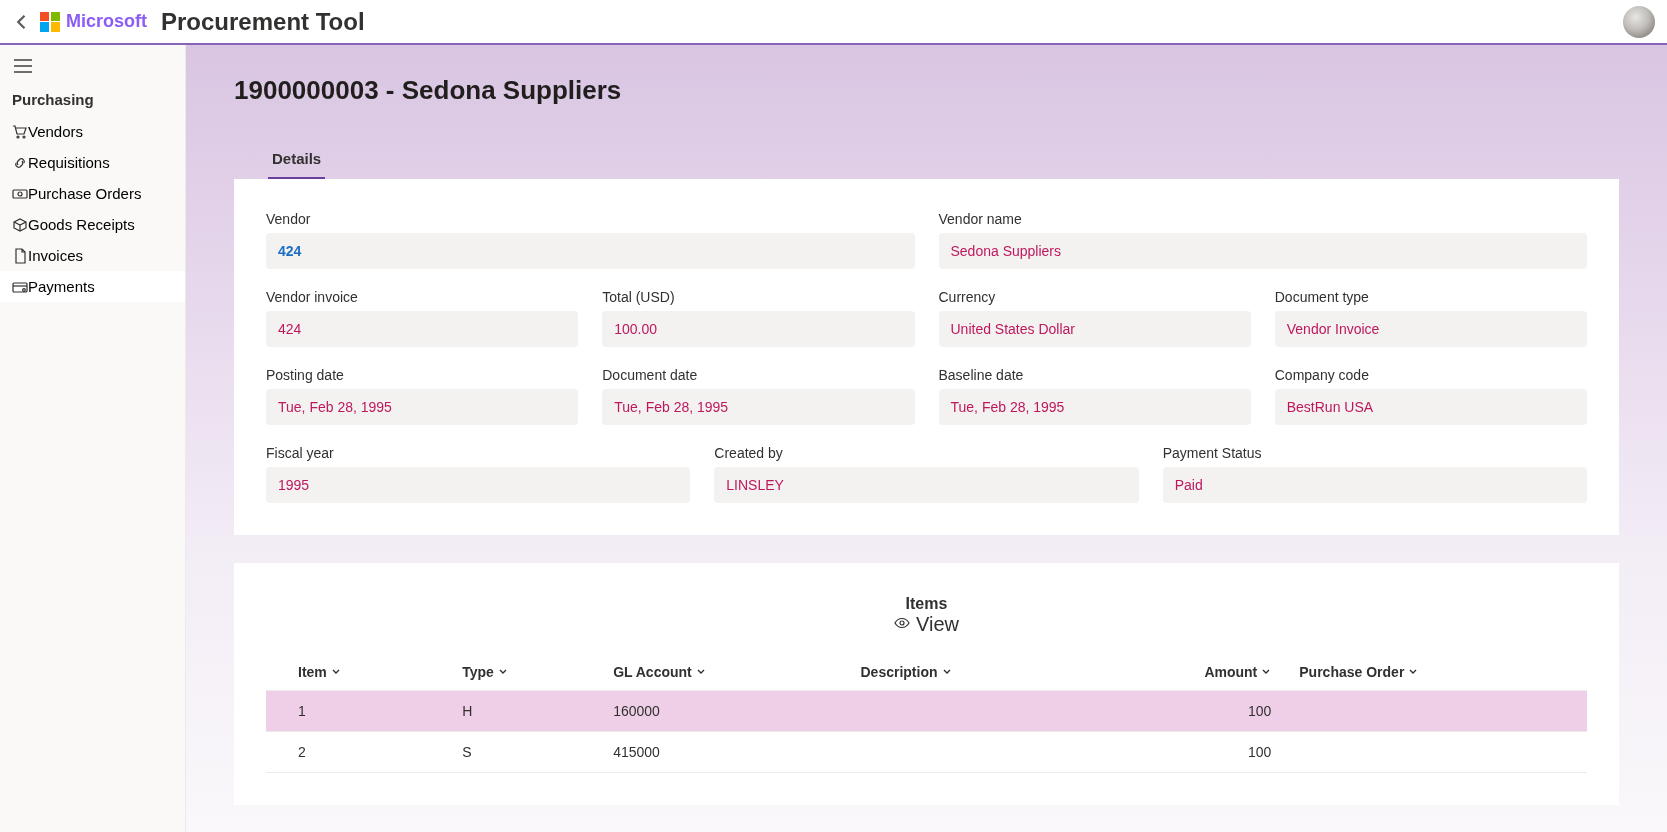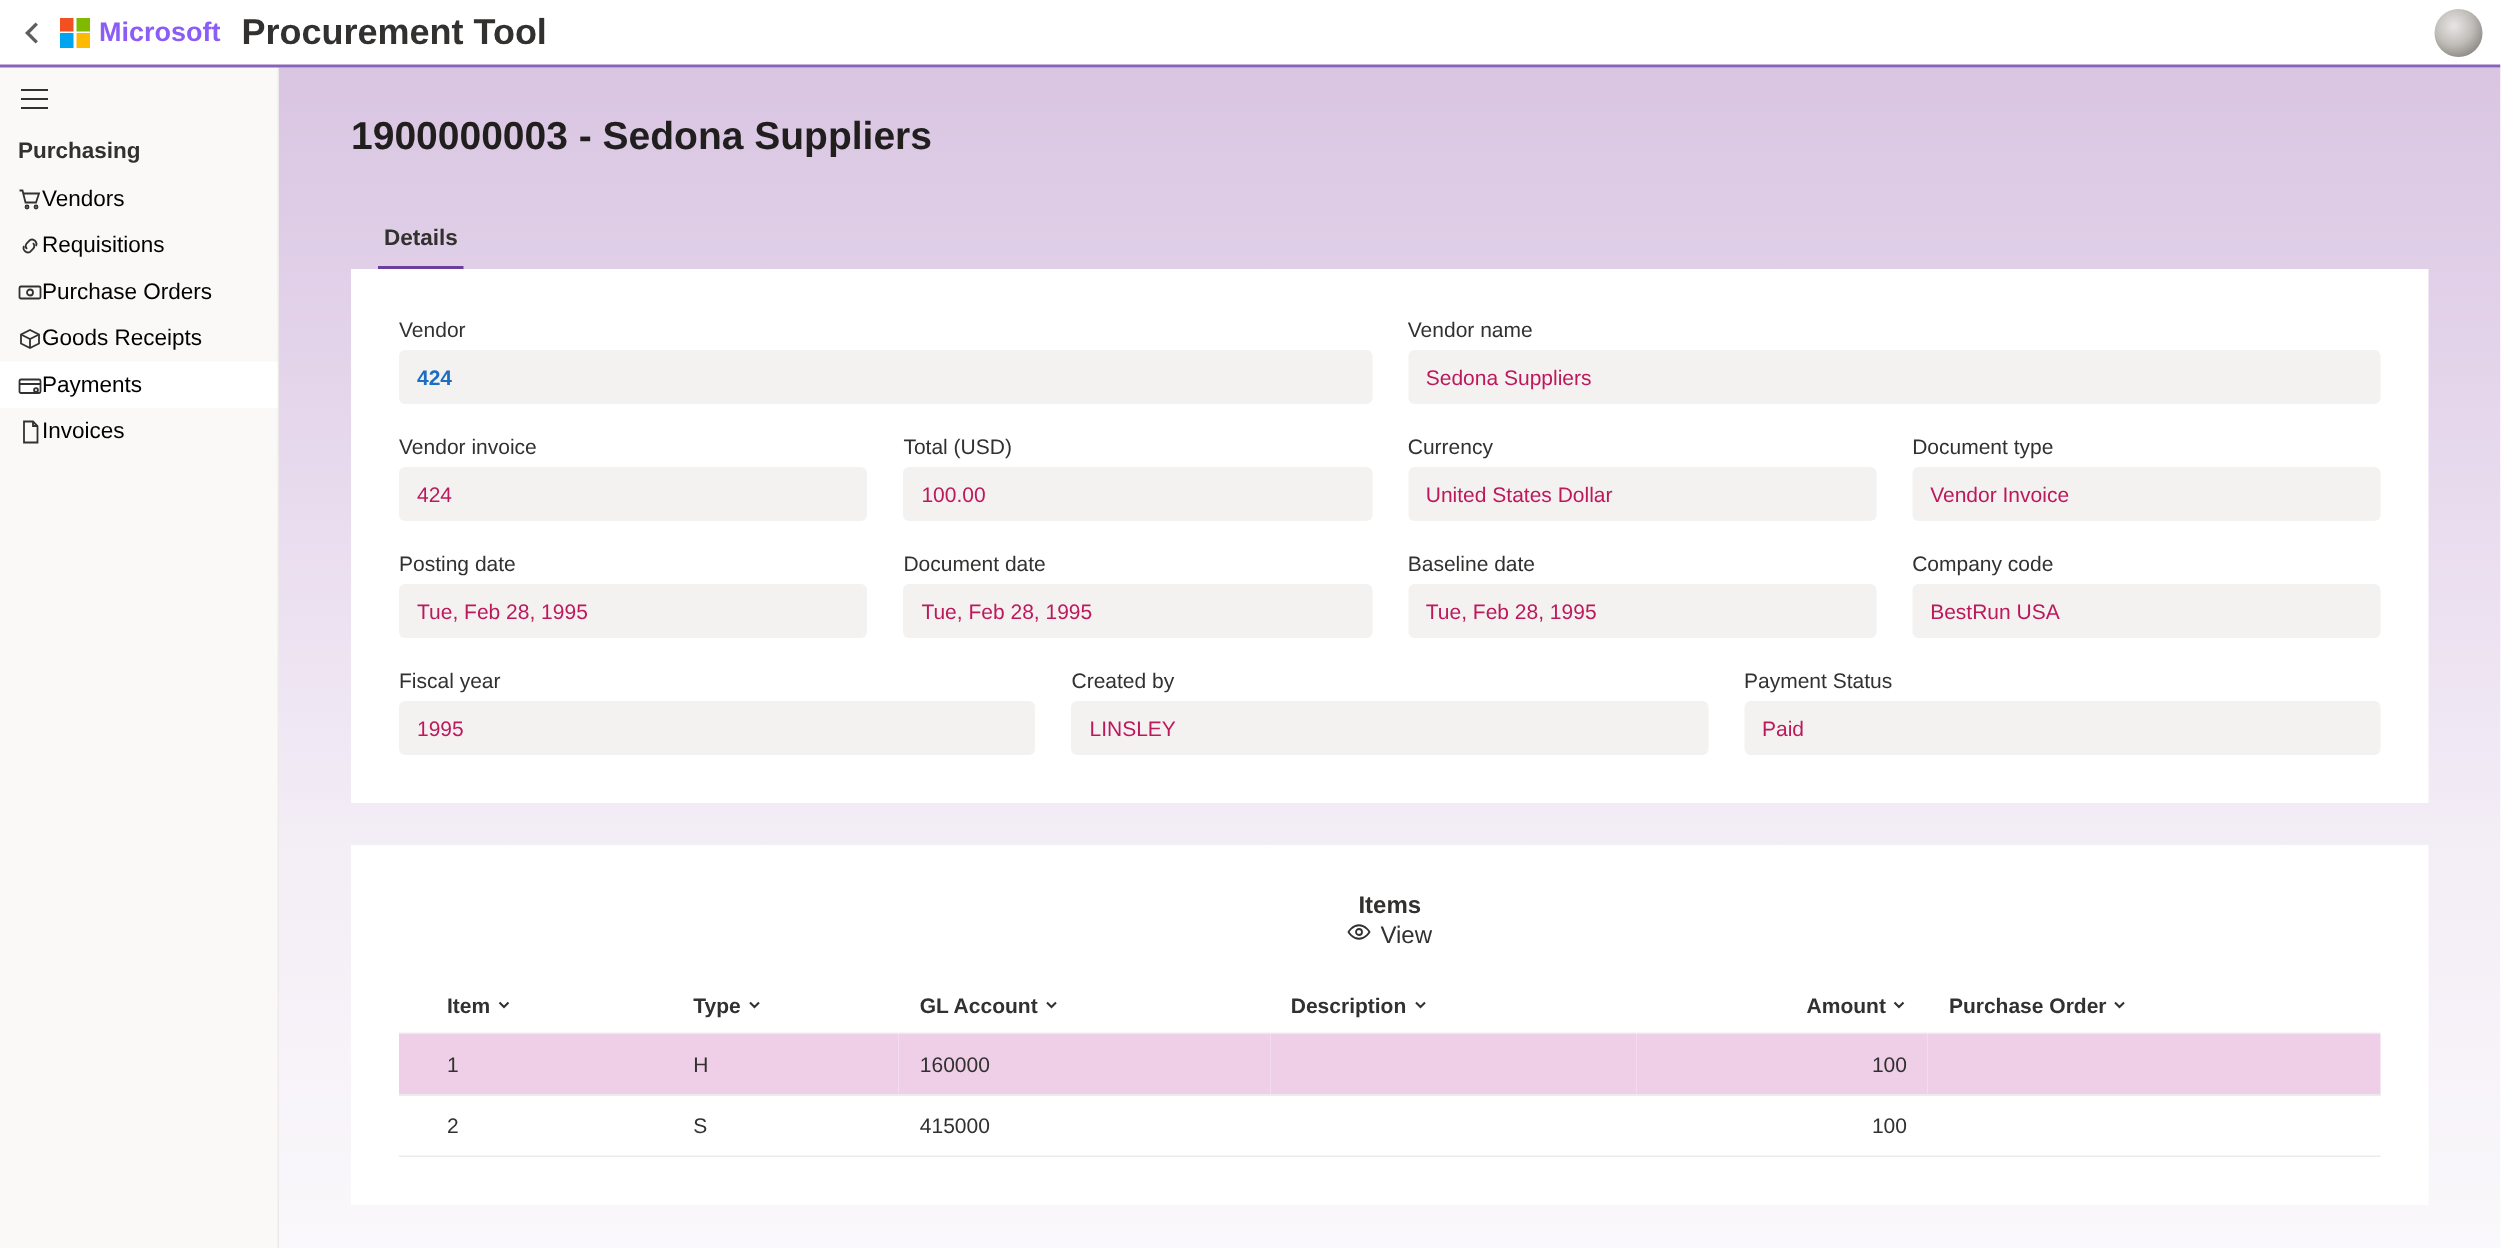--- a/index.html
+++ b/index.html
@@ -20,34 +20,34 @@
 .nav-header { font-weight:700; font-size:15px; color:#323130; padding: 4px 12px 8px; }
 .nav-item { display:flex; align-items:center; gap:0; padding: 7px 12px; font-size:15px; color:#000000; cursor:pointer; }
 .nav-item.active { background:#fff; }
 .nav-item .nav-icon { width:16px; height:16px; display:flex; align-items:center; justify-content:center; color:#323130; }
 
 .main { flex:1; background: linear-gradient(180deg, #d9c5e2 0%, #e6d7ec 30%, #f3edf6 65%, #faf8fb 100%); padding: 30px 48px; overflow:auto; }
 .page-title { font-size:26px; font-weight:700; color:#201f1e; margin-bottom: 38px; }
 
 .tabs { display:flex; gap:24px; padding-left: 18px; margin-bottom: 0; }
 .tab { font-size:15px; font-weight:600; color:#323130; padding: 6px 4px 10px; border-bottom: 2.5px solid transparent; cursor:pointer; }
-.tab.active { border-bottom-color:#6b3fa0; color:#323130; }
+.tab.active { border-bottom-color:#6b3fa0; color:#323130;margin-left:16px; }
 
 .card { background:#fff; border-radius:0; padding: 32px 32px 32px; margin-bottom: 28px; }
 
 .details-grid .row { display:flex; gap: 24px; margin-bottom: 20px; }
 .details-grid .row:last-child { margin-bottom:0; }
 .field { flex:1; }
 .field-label { font-size:14px; color:#323130; margin-bottom:6px; }
 .field-value { background:#f3f2f1; border-radius:4px; padding: 9px 12px; font-size:14px; color:#be185d; min-height:36px; display:flex; align-items:center; }
 .field-value.link { color:#1b6ec2; cursor:pointer; font-weight:600; }
 
 .items-head { display:flex; align-items:center; justify-content:space-between; margin-bottom: 18px; flex-direction: column; }
 .items-title { font-size:16px; font-weight:600; color:#323130; }
-.view-btn { display:flex; align-items:center; gap:6px; font-size:16px; color:#323130; cursor:pointer; }
+.view-btn { display:flex; align-items:center; gap:6px; font-size:20px; color:#323130; cursor:pointer; }
 .view-btn svg { width:16px; height:16px; }
 
 table.items { width:100%; border-collapse: collapse; }
 table.items th { text-align:left; font-weight:600; font-size:14px; color:#323130; padding: 10px 14px; border-bottom:1px solid #edebe9; }
 table.items th.num, table.items td.num { text-align:right; }
 table.items th .chev { display:inline-block; margin-left:4px; }
 table.items td { font-size:14px; color:#323130; padding: 12px 14px; border-bottom:1px solid #edebe9; }
 table.items tr.sel td { background:#efcfe8; }
 table.items th:first-child, table.items td:first-child { padding-left: 32px; }
 
@@ -114,38 +114,38 @@
     </div>
     <div class="nav-item">
       <span class="nav-icon">
           <svg viewBox="0 0 16 16" fill="none" stroke="currentColor" stroke-width="1.2">
             <path d="M2 5l6-3 6 3v6l-6 3-6-3z"></path>
             <path d="M2 5l6 3 6-3M8 8v6"></path>
           </svg>
         </span>
       <span>Goods Receipts</span>
     </div>
+    <div class="nav-item">
+      <span class="nav-icon">
+          <svg viewBox="0 0 16 16" fill="none" stroke="currentColor" stroke-width="1.2">
+            <path d="M4 1h6l3 3v11H4z"></path>
+            <path d="M10 1v3h3"></path>
+          </svg>
+        </span>
+      <span>Invoices</span>
+    </div>
     <div class="nav-item active">
       <span class="nav-icon">
           <svg viewBox="0 0 16 16" fill="none" stroke="currentColor" stroke-width="1.2">
             <rect x="1" y="4" width="14" height="9" rx="1"></rect>
             <line x1="1" y1="7" x2="15" y2="7"></line>
             <circle cx="12" cy="11" r="1.3"></circle>
           </svg>
         </span>
       <span>Payments</span>
-    </div>
-    <div class="nav-item">
-      <span class="nav-icon">
-          <svg viewBox="0 0 16 16" fill="none" stroke="currentColor" stroke-width="1.2">
-            <path d="M4 1h6l3 3v11H4z"></path>
-            <path d="M10 1v3h3"></path>
-          </svg>
-        </span>
-      <span>Invoices</span>
     </div>
   </div>
 
   <div class="main">
     <h1 class="page-title">1900000003 - Sedona Suppliers</h1>
 
     <div class="tabs">
       <div class="tab active">Details</div>
     </div>
 

